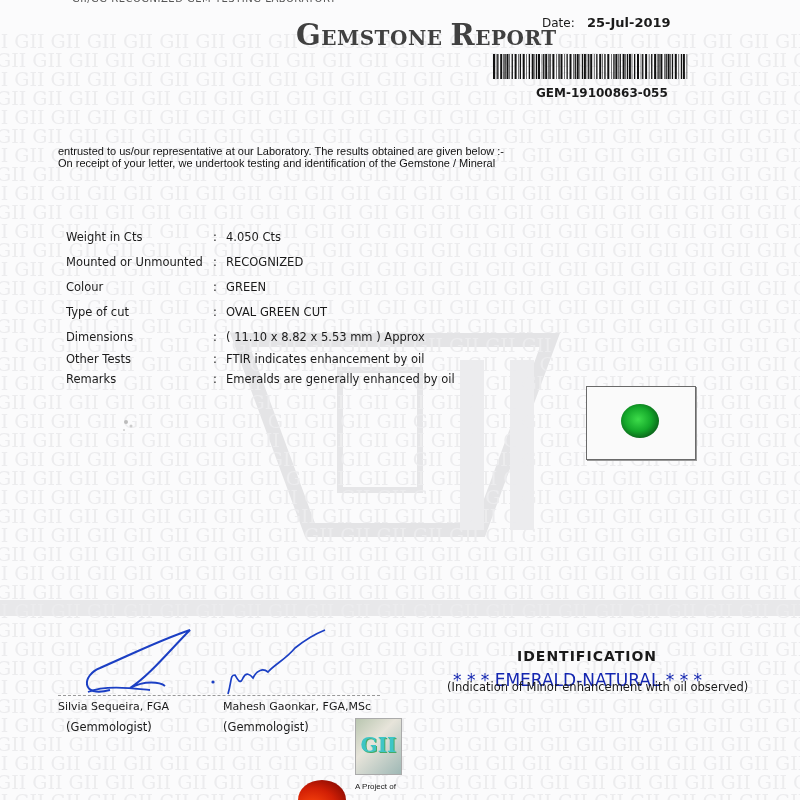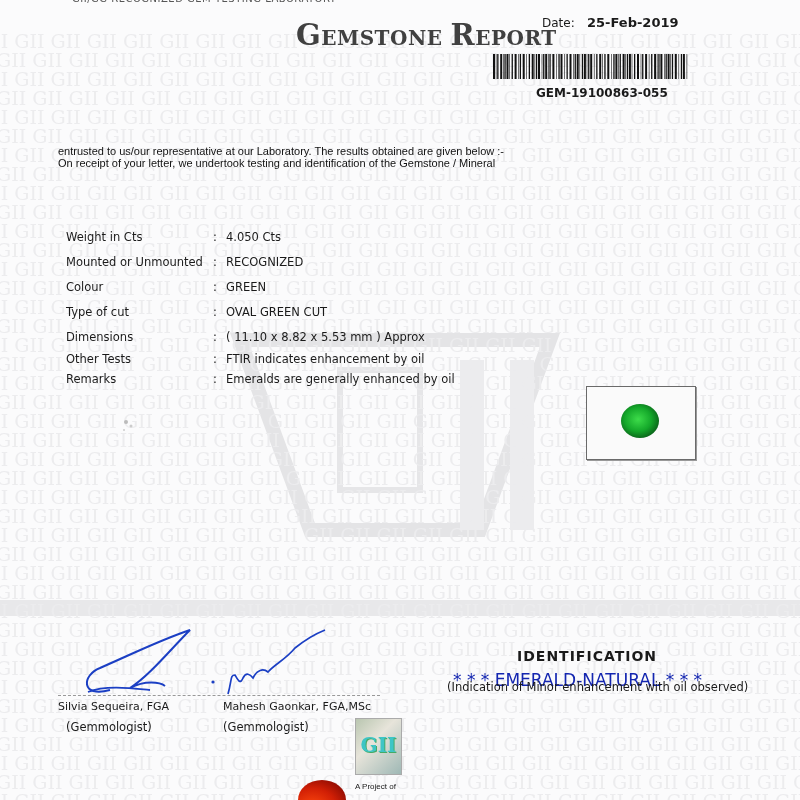--- a/index.html
+++ b/index.html
@@ -93,21 +93,21 @@
     <div class="wm-row" style="top: 790px; left: -22px;">GII GII GII GII GII GII GII GII GII GII GII GII GII GII GII GII GII GII GII GII GII GII GII GII GII GII GII GII GII GII GII GII GII GII GII GII GII GII GII GII</div>
   </div>
 
 <div class="layer toptext">GII/GG RECOGNIZED GEM TESTING LABORATORY</div>
 
 <div class="layer title">
   <span class="cap">Gemstone</span>
   <span class="cap">Report</span>
 </div>
 <div class="layer date-label">Date:</div>
-<div class="layer date-val">25-Feb-2019</div>
+<div class="layer date-val">25-Jul-2019</div>
 
 <svg class="layer barcode" viewBox="0 0 195 25" preserveAspectRatio="none" id="barcode">
     <rect x="0" y="0" width="2" height="25" fill="#111"></rect>
     <rect x="2.8" y="0" width="0.6" height="25" fill="#111"></rect>
     <rect x="4.199999999999999" y="0" width="1.2999999999999998" height="25" fill="#111"></rect>
     <rect x="7.199999999999999" y="0" width="2" height="25" fill="#111"></rect>
     <rect x="10" y="0" width="0.6" height="25" fill="#111"></rect>
     <rect x="11.4" y="0" width="1.2999999999999998" height="25" fill="#111"></rect>
     <rect x="13.5" y="0" width="2" height="25" fill="#111"></rect>
     <rect x="16.3" y="0" width="0.6" height="25" fill="#111"></rect>

